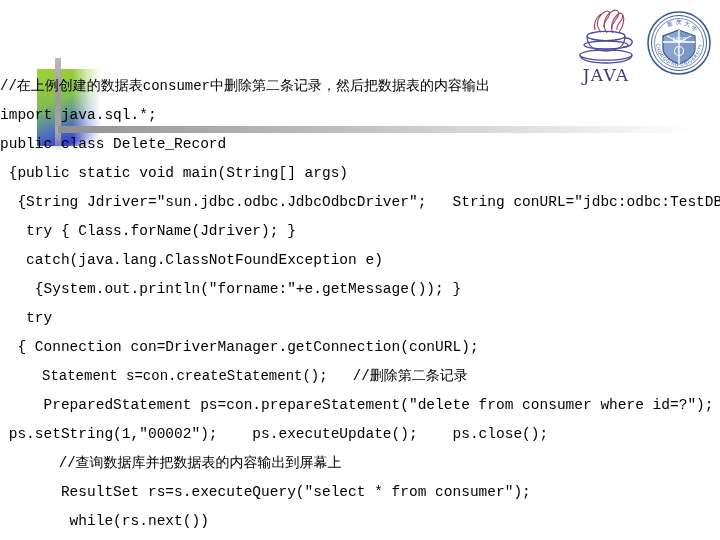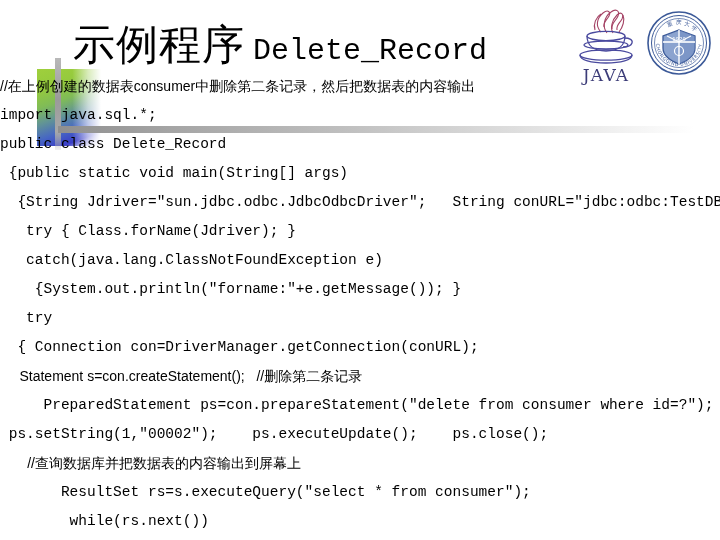--- a/index.html
+++ b/index.html
@@ -121,21 +121,21 @@
     font-size: 14.5px;
     line-height: 29px;
     white-space: pre;
   }
   .code .ln {
     display: block;
     height: 29px;
     overflow: visible;
   }
   .code .ln.cn {
-    font-family: Liberation Sans, sans-serif;
+    font-family: Liberation Mono, monospace;
     font-size: 14px;
   }
 </style>
 </head>
 <body>
 
 <div id="slide">
 
   <div class="deco-square"></div>
   <div class="deco-square-fade"></div>
@@ -183,19 +183,16 @@
     </g>
     <path d="M36 24 L52 30 L52 42 C52 50 44 55 36 58 C28 55 20 50 20 42 L20 30 Z" fill="#8ba3cf" stroke="#3b5998" stroke-width="1.3"></path>
     <path d="M36 24 L52 30 L52 42 C52 50 44 55 36 58 Z" fill="#6d8ac0" opacity="0.5"></path>
     <line x1="20" y1="36" x2="52" y2="36" stroke="#ffffff" stroke-width="1.6"></line>
     <line x1="36" y1="24" x2="36" y2="58" stroke="#ffffff" stroke-width="1.4"></line>
     <path d="M24 30 L36 36 L48 30" fill="none" stroke="#ffffff" stroke-width="1.1"></path>
     <text x="36" y="34.6" text-anchor="middle" fill="#ffffff" font-family="DejaVu Sans, Liberation Sans, sans-serif" font-size="5.4">1929</text>
     <circle cx="36" cy="45" r="4.5" fill="none" stroke="#ffffff" stroke-width="1.2"></circle>
   </svg>
 
-  <div class="title">
-    <span class="cn">示例程序</span><span class="en">Delete_Record</span>
-  </div>
 
   <div class="code" id="code-block"><span class="ln cn">//在上例创建的数据表consumer中删除第二条记录，然后把数据表的内容输出</span><span class="ln">import java.sql.*;</span><span class="ln">public class Delete_Record</span><span class="ln"> {public static void main(String[] args)</span><span class="ln">  {String Jdriver="sun.jdbc.odbc.JdbcOdbcDriver";   String conURL="jdbc:odbc:TestDB";</span><span class="ln">   try { Class.forName(Jdriver); }</span><span class="ln">   catch(java.lang.ClassNotFoundException e)</span><span class="ln">    {System.out.println("forname:"+e.getMessage()); }</span><span class="ln">   try</span><span class="ln">  { Connection con=DriverManager.getConnection(conURL);</span><span class="ln cn">     Statement s=con.createStatement();   //删除第二条记录</span><span class="ln">     PreparedStatement ps=con.prepareStatement("delete from consumer where id=?");</span><span class="ln"> ps.setString(1,"00002");    ps.executeUpdate();    ps.close();</span><span class="ln cn">       //查询数据库并把数据表的内容输出到屏幕上</span><span class="ln">       ResultSet rs=s.executeQuery("select * from consumer");</span><span class="ln">        while(rs.next())</span><span class="ln"> {System.out.println(rs.getString("id")+"\t"+rs.getString("name")+"\t"+rs.getInt("total</span></div>
 
 </div>
 
 </body></html>

